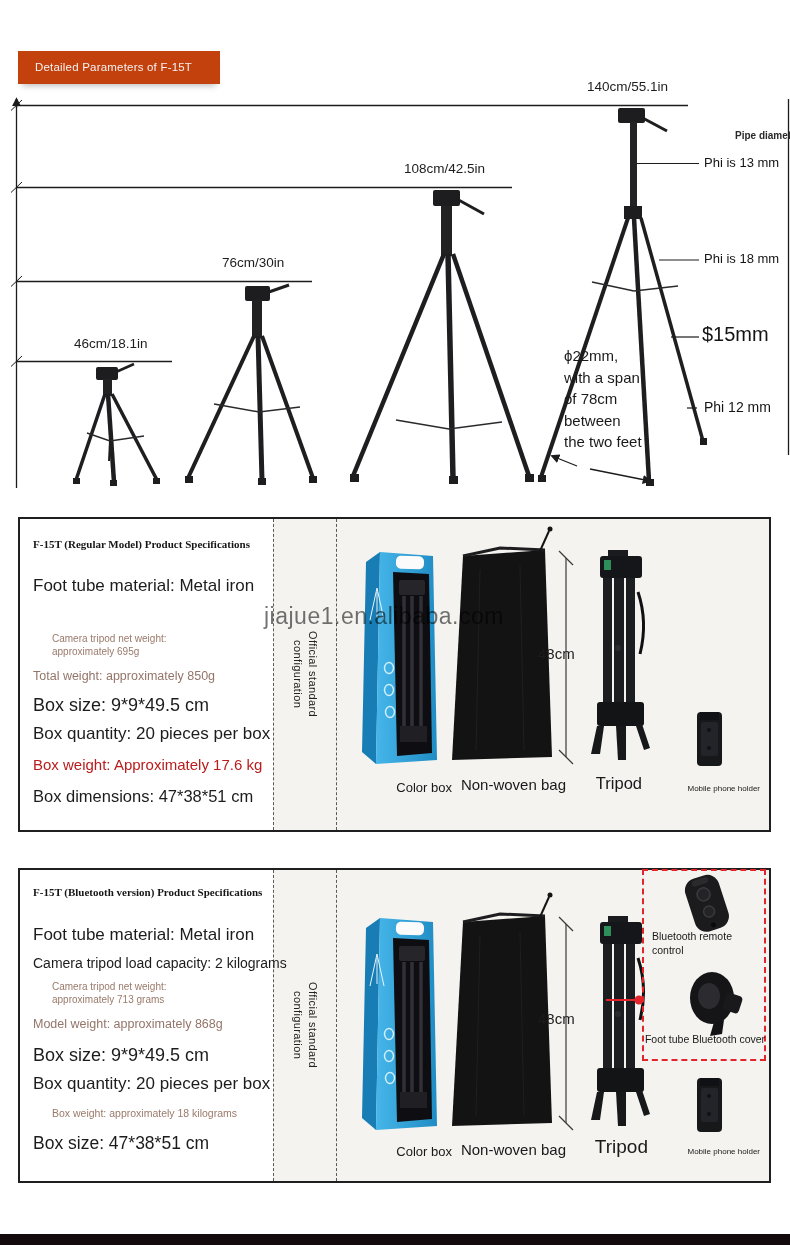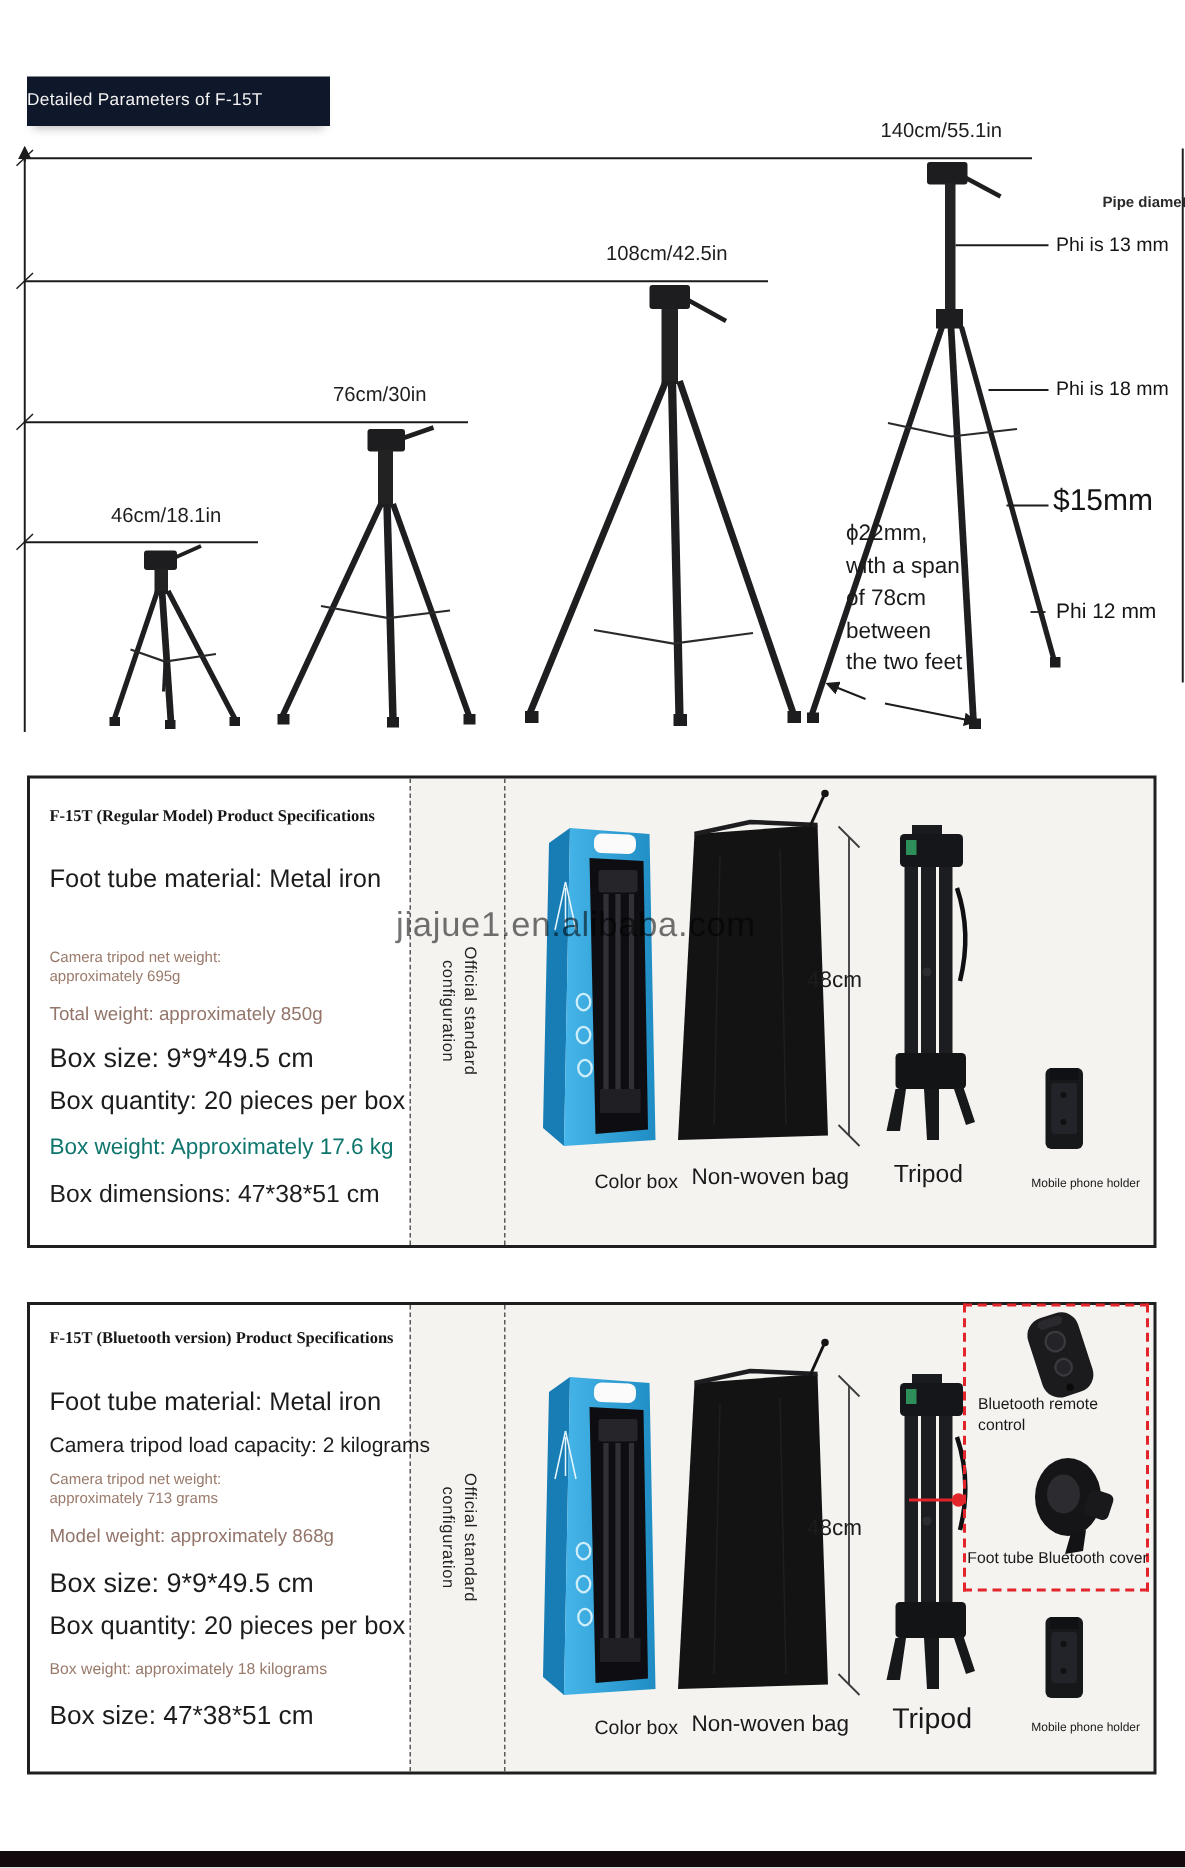--- a/index.html
+++ b/index.html
@@ -4,22 +4,22 @@
 <style>
   html,body{margin:0;padding:0;background:#ffffff;}
   .canvas{
     position:relative;width:790px;height:1245px;overflow:hidden;background:#fff;
     font-family:"Liberation Sans","DejaVu Sans",sans-serif;color:#1c1c1c;
   }
   .abs{position:absolute;white-space:nowrap;}
   .z1{z-index:1}.z2{z-index:2}.z3{z-index:3}.z4{z-index:4}
 
   
-  .badge{left:18px;top:51px;width:202px;height:33px;line-height:33px;
-    background:#0f172a;color:#f4f2f2;font-size:11.5px;letter-spacing:.2px;
+  .badge{left:18px;top:51px;width:202px;height:33px;line-height:33px;padding-left:17px;
+    background:#c2410c;color:#f4f2f2;font-size:11.5px;letter-spacing:.2px;
     box-shadow:0 6px 6px -4px rgba(0,0,0,.25);box-sizing:border-box;}
 
   
   .hlabel{font-size:13.5px;color:#1d1d1d;}
   .hl0{left:74px;top:336px}.hl1{left:222px;top:255px}.hl2{left:404px;top:161px}.hl3{left:587px;top:79px}
   .pipetitle{left:735px;top:130px;font-size:10px;font-weight:bold;color:#2a2a2a;}
   .ann{color:#141414;}
   .ann0{left:704px;top:155px;font-size:13px}
   .ann1{left:704px;top:251px;font-size:13px}
   .ann2{left:702px;top:323px;font-size:20px}
@@ -36,23 +36,23 @@
   .strip{border-left:1px dashed #5a5a5a;border-right:1px dashed #5a5a5a;box-sizing:border-box;}
   .st1{left:273px;top:519px;width:64px;height:311px;}
   .st2{left:273px;top:870px;width:64px;height:311px;}
   .vlabel{position:absolute;left:50%;top:50%;transform:translate(-50%,-50%);
     writing-mode:vertical-rl;height:150px;font-size:11px;line-height:15px;color:#222;
     text-align:center;letter-spacing:.4px;white-space:normal;}
 
   .sectitle{left:33px;font-size:11px;font-weight:600;color:#161616;font-family:Liberation Serif, serif;}
   .t1{top:538px}.t2{top:886px}
   .spec{left:33px;color:#1c1c1c;}
-  .brown{color:#9a7a6b;}
+  .brown{color:#9a7a6b;margin-left:19px;}
   .brown2{color:#93756a;}
-  .brown3{color:#0f766e;}
+  .brown3{color:#b91c1c;}
   .s1-foot{top:576px;font-size:17px}
   .s1-load{top:604px;font-size:19px}
   .s1-nw1{top:633px;font-size:10px}
   .s1-nw2{top:646px;font-size:10px}
   .s1-tw{top:669px;font-size:12.5px}
   .s1-bs{top:695px;font-size:18px}
   .s1-bq{top:724px;font-size:17px}
   .s1-bw{top:756px;font-size:15px}
   .s1-bd{top:787px;font-size:16.5px}
   .s2-foot{top:925px;font-size:17px}

